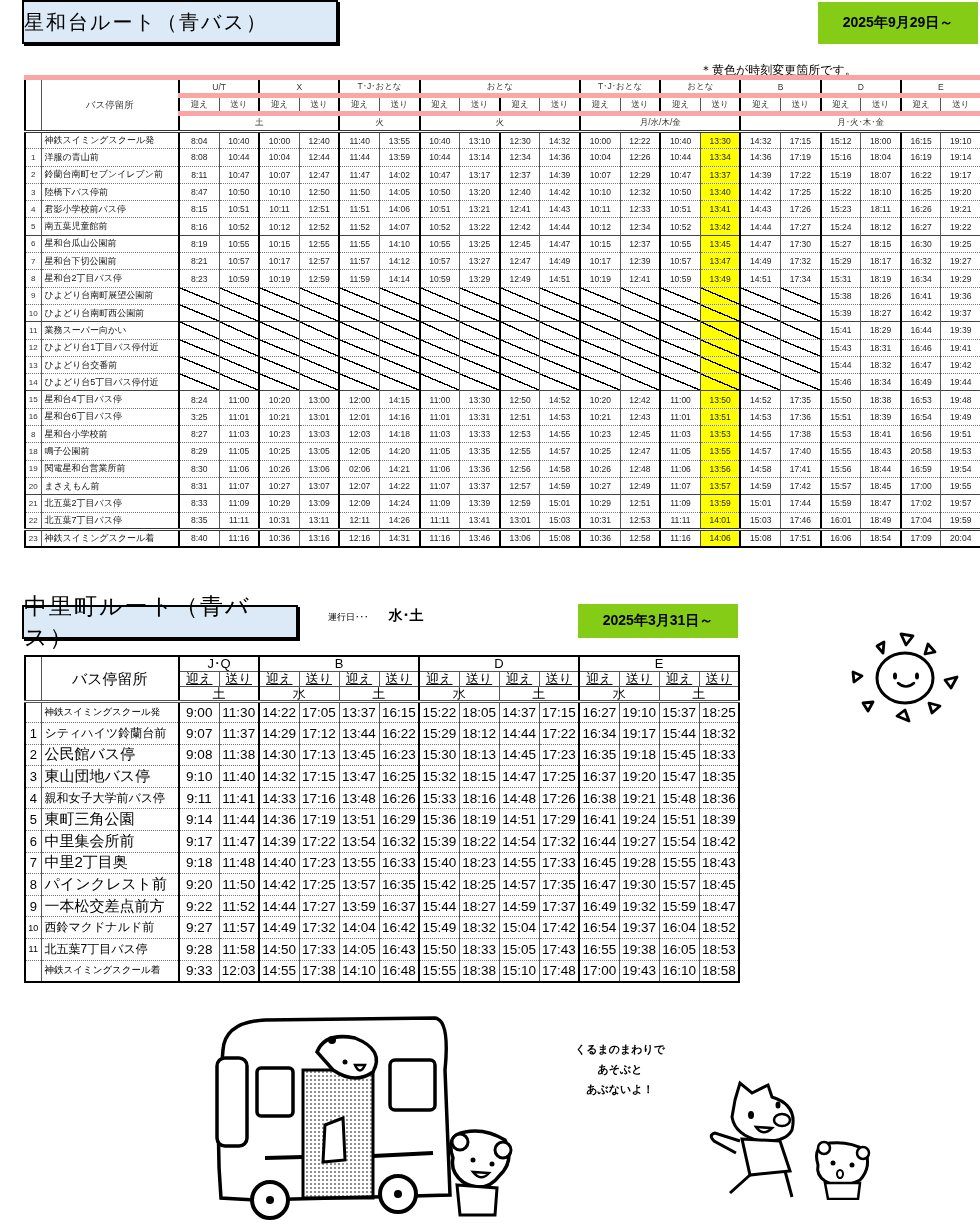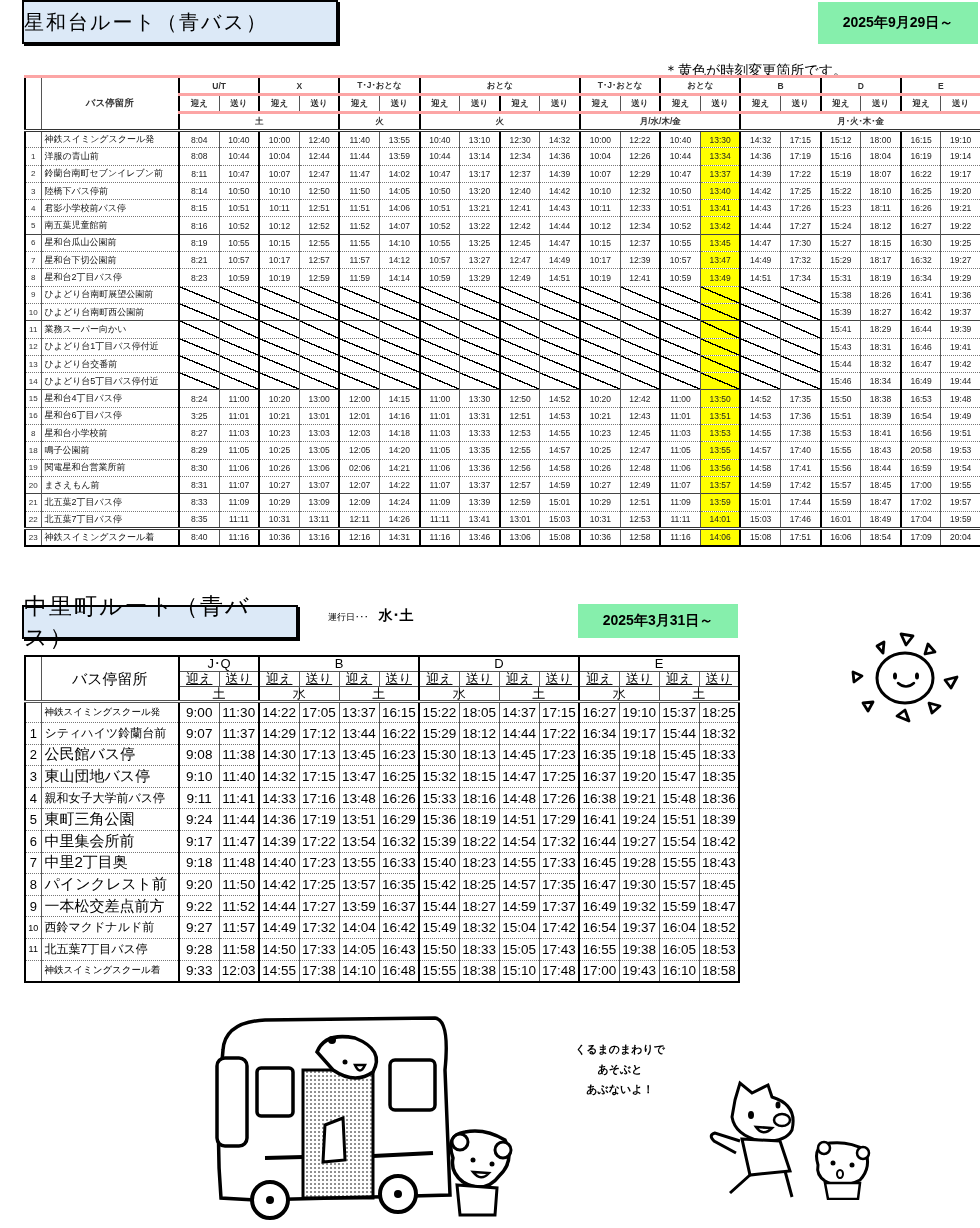--- a/index.html
+++ b/index.html
@@ -9,37 +9,37 @@
   .title-box {
     position: absolute; background: #dce9f7; border: 2px solid #000;
     box-shadow: 2px 2px 0 #000;
     display: flex; align-items: center; padding-left: 0;
     font-size: 20px; letter-spacing: 2px;
   }
   #t1-title { left: 22px; top: 0px; width: 316px; height: 44px; }
   #t2-title { left: 22px; top: 605px; width: 276px; height: 34px; font-size: 23px; }
 
   .date-box {
-    position: absolute; background: #86efac; display: flex; align-items: center; justify-content: center;
+    position: absolute; background: #84cc16; display: flex; align-items: center; justify-content: center;
     font-family: "Liberation Sans", sans-serif; font-weight: bold; font-size: 14px;
   }
   #t1-date { left: 818px; top: 2px; width: 160px; height: 42px; }
   #t2-date { left: 578px; top: 604px; width: 160px; height: 34px; }
 
-  #t1-note { position: absolute; left: 664px; top: 62px; font-size: 14px; font-family: Liberation Mono, monospace; }
+  #t1-note { position: absolute; left: 700px; top: 62px; font-size: 12px; font-family: Liberation Mono, monospace; }
   #t2-opday { position: absolute; left: 328px; top: 607px; font-size: 9px; }
-  #t2-opday b { font-size: 14px; font-weight: bold; margin-left: 10px; }
+  #t2-opday b { font-size: 14px; font-weight: bold; margin-left: 20px; }
 
   table { position: absolute; border-collapse: collapse; table-layout: fixed; background: #fff; }
   td { text-align: center; vertical-align: middle; overflow: hidden; white-space: nowrap; position: relative; }
 
   
   #t1 { left: 24px; top: 75px; width: 956px; border: 2px solid #000; font-family: "Liberation Sans", sans-serif; }
   #t1 td { border-left: 1px solid #555; border-right: 1px solid #555; border-top: 1px dotted #777; border-bottom: 1px dotted #777; height: 17.3px; font-size: 8.5px; color: #222; }
-  #t1 tr.hdr td { border-top: 3px solid #fca5a5; border-bottom: 1px solid #555; font-size: 8.5px; color: #333; height: 18px; font-weight: bold; }
+  #t1 tr.hdr td { border-top: 5px solid #fca5a5; border-bottom: 1px solid #555; font-size: 8.5px; color: #333; height: 18px; }
   #t1 td.num { font-size: 8px; color: #333; }
   #t1 td.name { text-align: left; padding-left: 3px; font-size: 9px; color: #111; }
   #t1 td.pair-l { border-right: 1px dotted #888; }
   #t1 td.thick-l { border-left: 2px solid #000; }
   #t1 tr.thick-t td { border-top: 1.5px solid #444; }
   #t1 tr.dbl-t td { border-top: 3px double #333; }
   #t1 td.hl { background: #ffff00; }
   #t1 td.na::after {
     content: ""; position: absolute; left: 0; top: 0; right: 0; bottom: 0;
     background: linear-gradient(to top right, transparent calc(50% - 0.7px), #000 calc(50% - 0.7px), #000 calc(50% + 0.7px), transparent calc(50% + 0.7px));
@@ -208,21 +208,21 @@
         <td class="pair-l thick-l">14:39</td>
         <td>17:22</td>
         <td class="pair-l thick-l">15:19</td>
         <td>18:07</td>
         <td class="pair-l thick-l">16:22</td>
         <td>19:17</td>
       </tr>
       <tr>
         <td class="num">3</td>
         <td class="name">陸橋下バス停前</td>
-        <td class="pair-l thick-l">8:14</td>
+        <td class="pair-l thick-l">8:47</td>
         <td>10:50</td>
         <td class="pair-l thick-l">10:10</td>
         <td>12:50</td>
         <td class="pair-l thick-l">11:50</td>
         <td>14:05</td>
         <td class="pair-l thick-l">10:50</td>
         <td>13:20</td>
         <td class="pair-l thick-l">12:40</td>
         <td>14:42</td>
         <td class="pair-l thick-l">10:10</td>
@@ -864,21 +864,21 @@
         <td class="pair-l">14:48</td>
         <td>17:26</td>
         <td class="pair-l thick-l">16:38</td>
         <td>19:21</td>
         <td class="pair-l">15:48</td>
         <td>18:36</td>
       </tr>
       <tr>
         <td class="num">5</td>
         <td class="name">東町三角公園</td>
-        <td class="pair-l thick-l">9:24</td>
+        <td class="pair-l thick-l">9:14</td>
         <td>11:44</td>
         <td class="pair-l thick-l">14:36</td>
         <td>17:19</td>
         <td class="pair-l">13:51</td>
         <td>16:29</td>
         <td class="pair-l thick-l">15:36</td>
         <td>18:19</td>
         <td class="pair-l">14:51</td>
         <td>17:29</td>
         <td class="pair-l thick-l">16:41</td>

